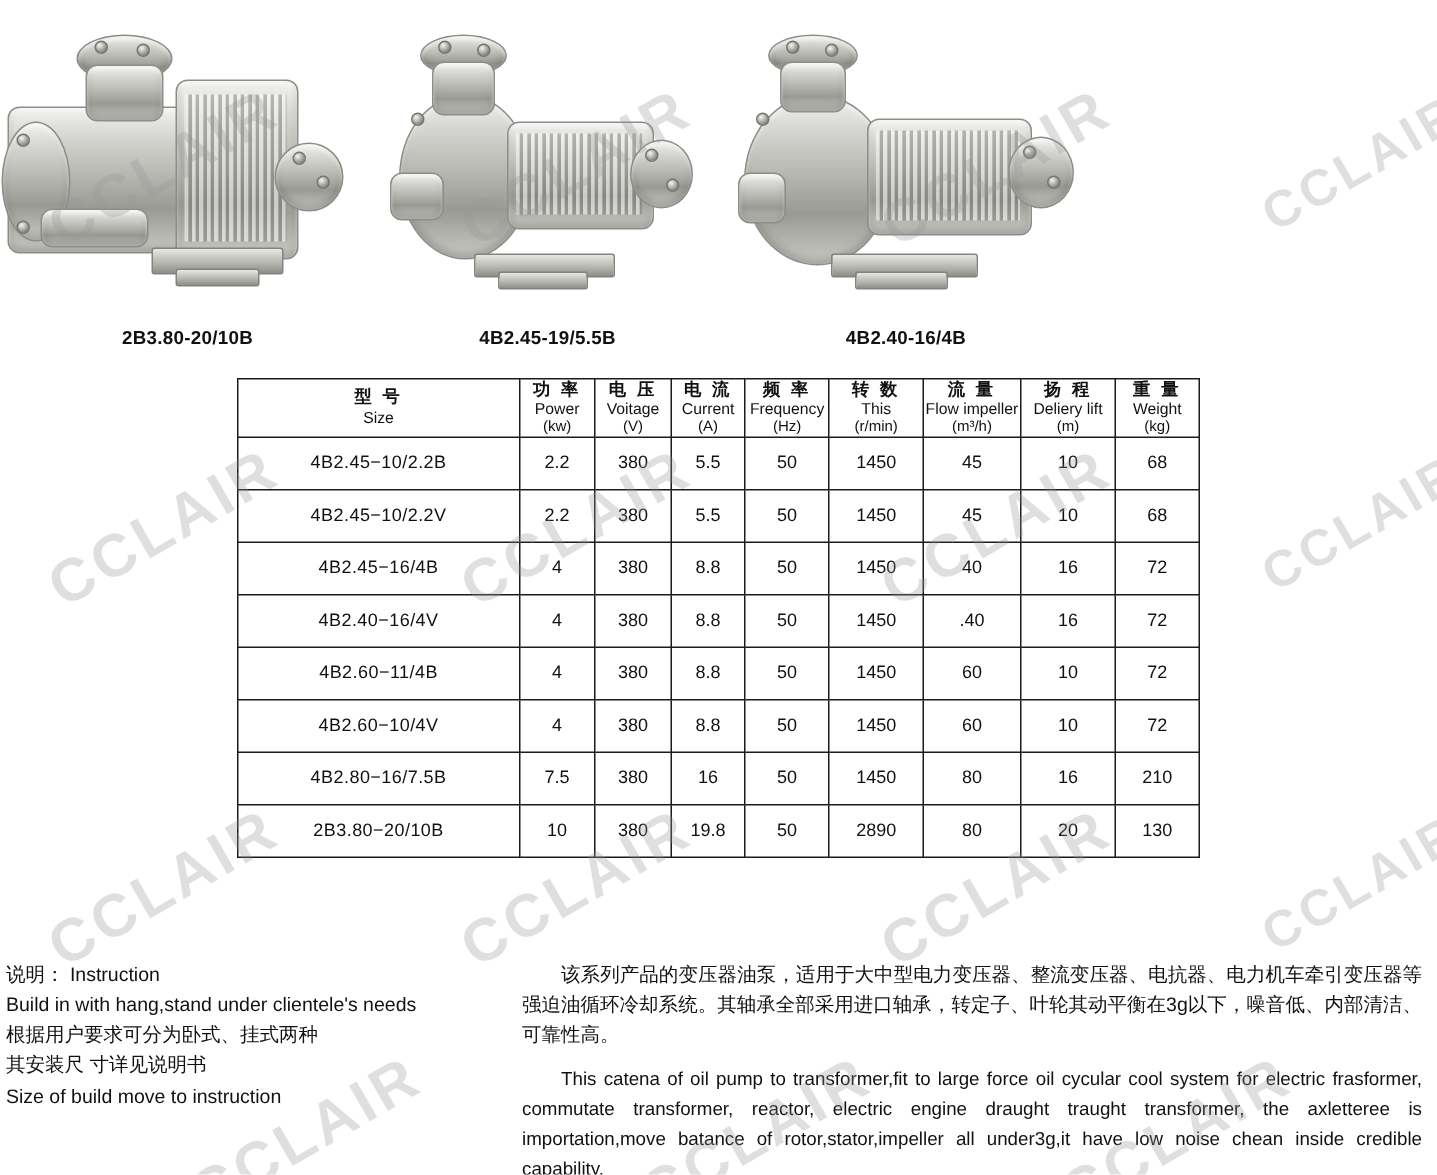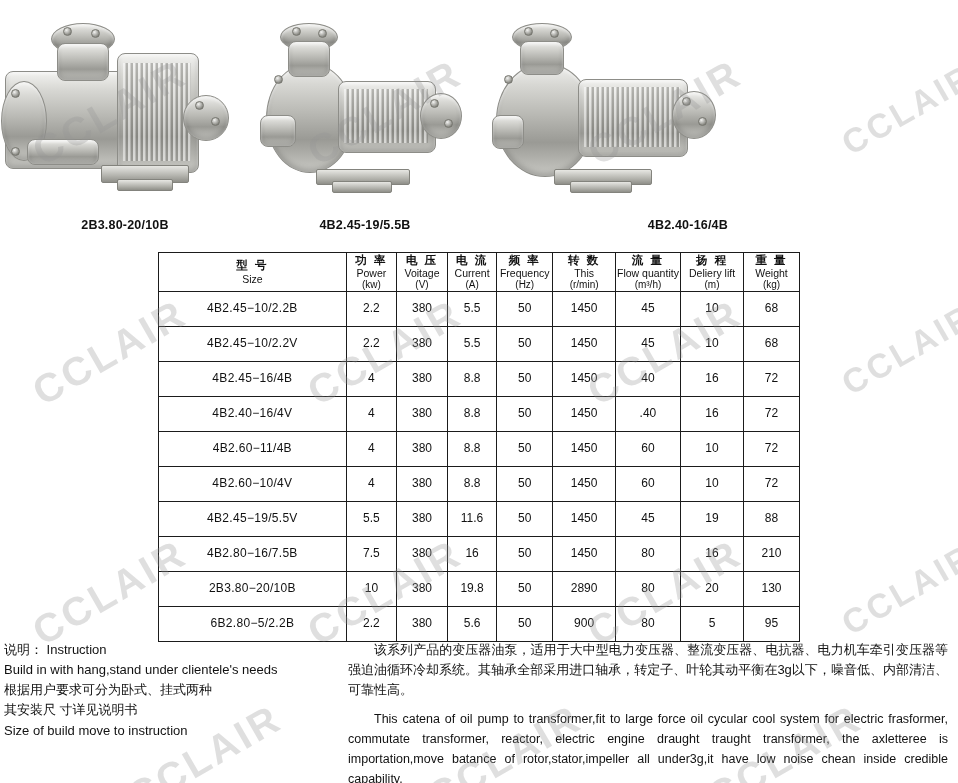--- a/index.html
+++ b/index.html
@@ -24,21 +24,21 @@
     display: flex;
     align-items: flex-end;
   }
   .photo-cell {
     position: relative;
     text-align: center;
   }
   .photo-cell.c1 { width: 250px; }
   .photo-cell.c2 { width: 230px; }
   .photo-cell.c3 { width: 230px; }
-  .photo-cell.c4 { width: 248px; text-align: right; }
+  .photo-cell.c4 { width: 248px; }
 
   .photo-caption {
     font-size: 12.5px;
     font-weight: bold;
     letter-spacing: .2px;
     padding-top: 4px;
     white-space: nowrap;
   }
 
   .pump {
@@ -298,21 +298,21 @@
         <th class="c-spd">
           <span class="hd">
             <span class="cn">转 数</span>
             <span class="en">This</span>
             <span class="un">(r/min)</span>
           </span>
         </th>
         <th class="c-flo">
           <span class="hd">
             <span class="cn">流 量</span>
-            <span class="en">Flow quantity</span>
+            <span class="en">Flow impeller</span>
             <span class="un">(m³/h)</span>
           </span>
         </th>
         <th class="c-lif">
           <span class="hd">
             <span class="cn">扬 程</span>
             <span class="en">Deliery lift</span>
             <span class="un">(m)</span>
           </span>
         </th>
@@ -384,31 +384,20 @@
       <tr>
         <td class="model">4B2.60−10/4V</td>
         <td>4</td>
         <td>380</td>
         <td>8.8</td>
         <td>50</td>
         <td>1450</td>
         <td>60</td>
         <td>10</td>
         <td>72</td>
-      </tr>
-      <tr>
-        <td class="model">4B2.45−19/5.5V</td>
-        <td>5.5</td>
-        <td>380</td>
-        <td>11.6</td>
-        <td>50</td>
-        <td>1450</td>
-        <td>45</td>
-        <td>19</td>
-        <td>88</td>
       </tr>
       <tr>
         <td class="model">4B2.80−16/7.5B</td>
         <td>7.5</td>
         <td>380</td>
         <td>16</td>
         <td>50</td>
         <td>1450</td>
         <td>80</td>
         <td>16</td>
@@ -417,31 +406,20 @@
       <tr>
         <td class="model">2B3.80−20/10B</td>
         <td>10</td>
         <td>380</td>
         <td>19.8</td>
         <td>50</td>
         <td>2890</td>
         <td>80</td>
         <td>20</td>
         <td>130</td>
-      </tr>
-      <tr>
-        <td class="model">6B2.80−5/2.2B</td>
-        <td>2.2</td>
-        <td>380</td>
-        <td>5.6</td>
-        <td>50</td>
-        <td>900</td>
-        <td>80</td>
-        <td>5</td>
-        <td>95</td>
       </tr>
     </tbody>
   </table>
 </div>
 
 <div class="bottom">
   <div class="left-note">
     <div>说明： Instruction</div>
     <div>Build in with hang,stand under clientele's needs</div>
     <div>根据用户要求可分为卧式、挂式两种</div>

